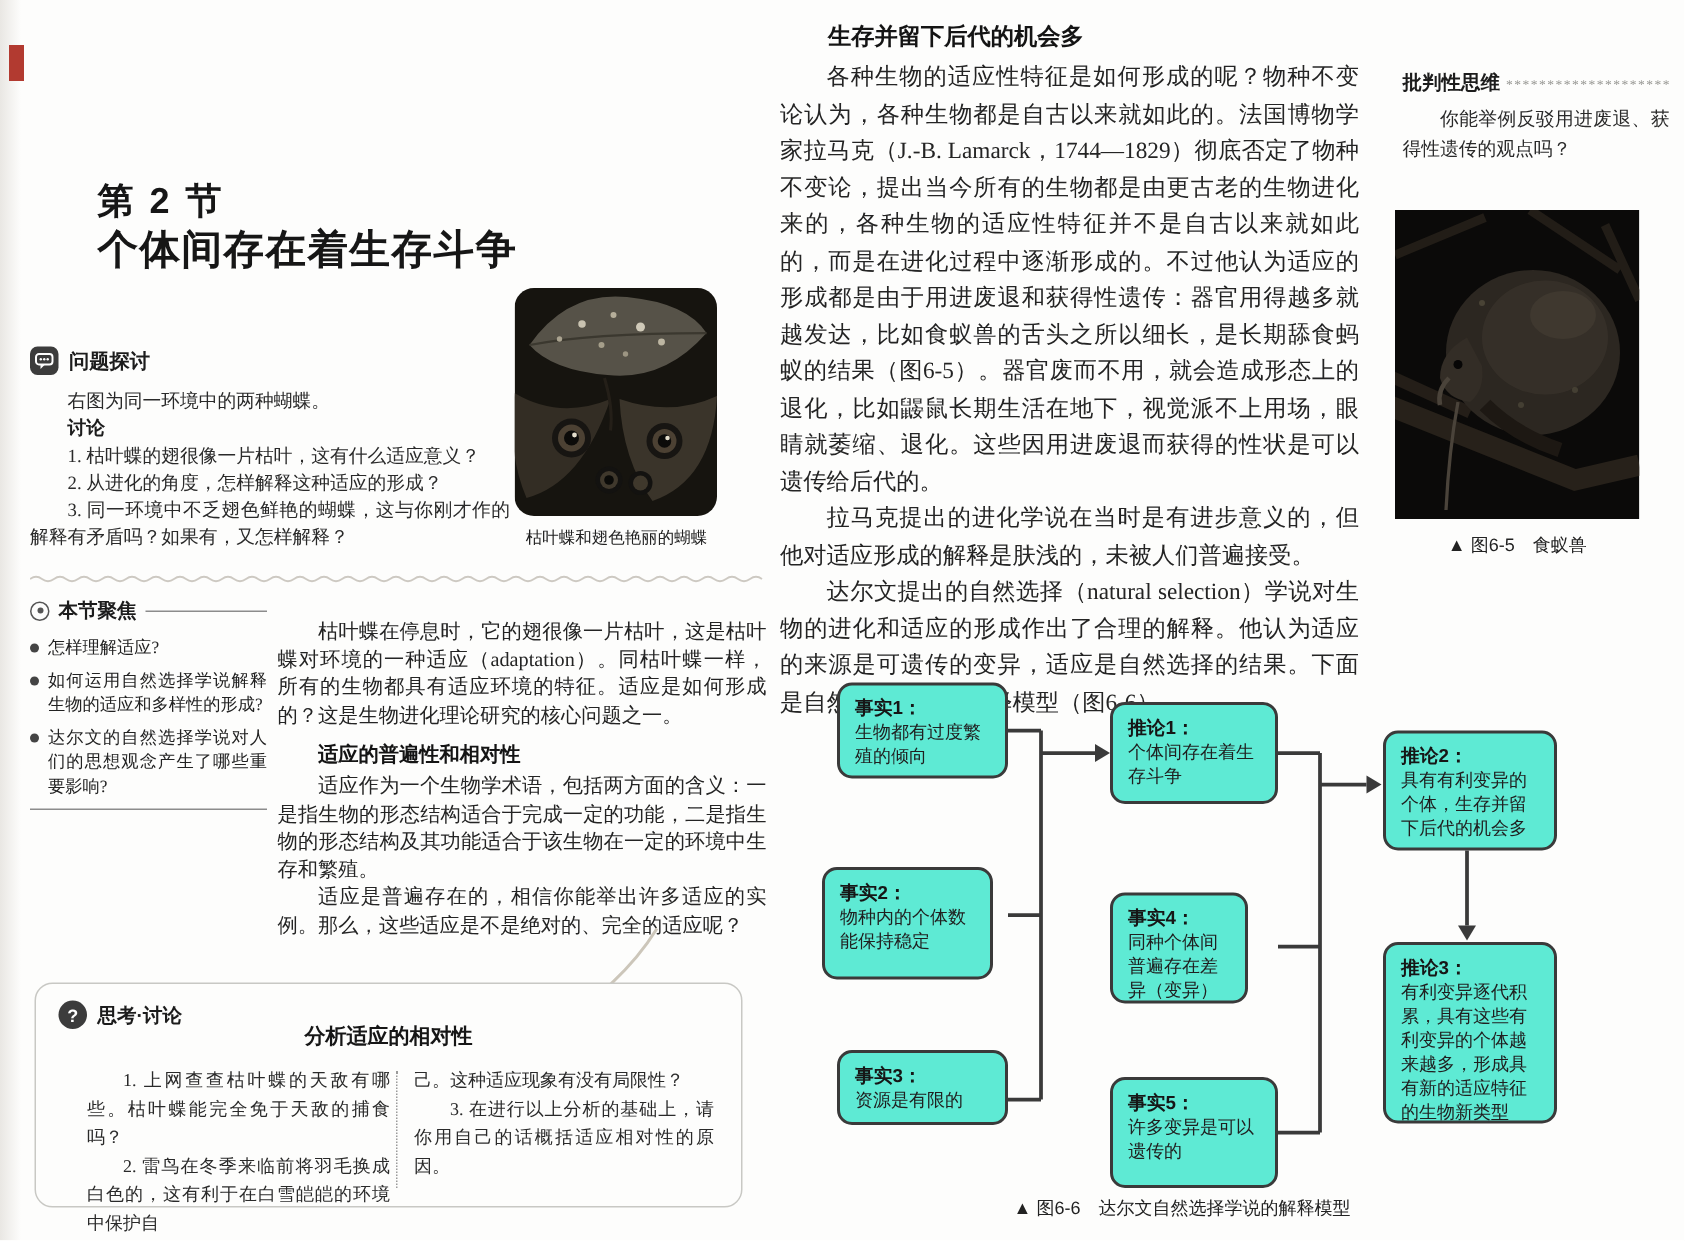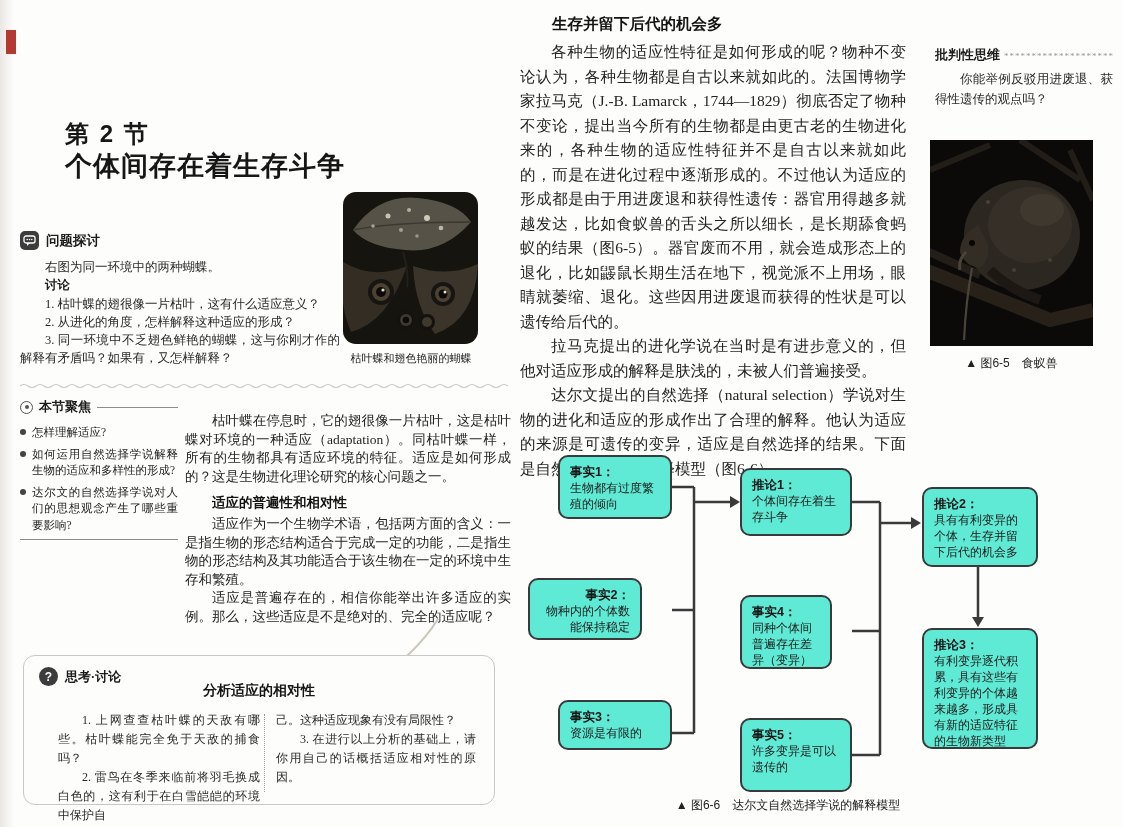--- a/index.html
+++ b/index.html
@@ -232,21 +232,21 @@
       <circle cx="120" cy="120" r="2" fill="#55503f" opacity="0.6"></circle>
       <circle cx="84" cy="130" r="2" fill="#55503f" opacity="0.6"></circle>
     </svg>
   </div>
   <div class="abs fig5-cap">▲ 图6-5　食蚁兽</div>
 
   <div class="fc-box" style="left:558px;top:455px;width:114px;height:64px;">
     <div class="fc-label">事实1：</div>
     <div class="fc-text">生物都有过度繁殖的倾向</div>
   </div>
-  <div class="fc-box" style="left:528px;top:578px;width:114px;height:62px;text-align:right;">
+  <div class="fc-box" style="left:548px;top:578px;width:114px;height:75px;">
     <div class="fc-label">事实2：</div>
     <div class="fc-text">物种内的个体数能保持稳定</div>
   </div>
   <div class="fc-box" style="left:558px;top:700px;width:114px;height:50px;">
     <div class="fc-label">事实3：</div>
     <div class="fc-text">资源是有限的</div>
   </div>
   <div class="fc-box" style="left:740px;top:468px;width:112px;height:68px;">
     <div class="fc-label">推论1：</div>
     <div class="fc-text">个体间存在着生存斗争</div>

